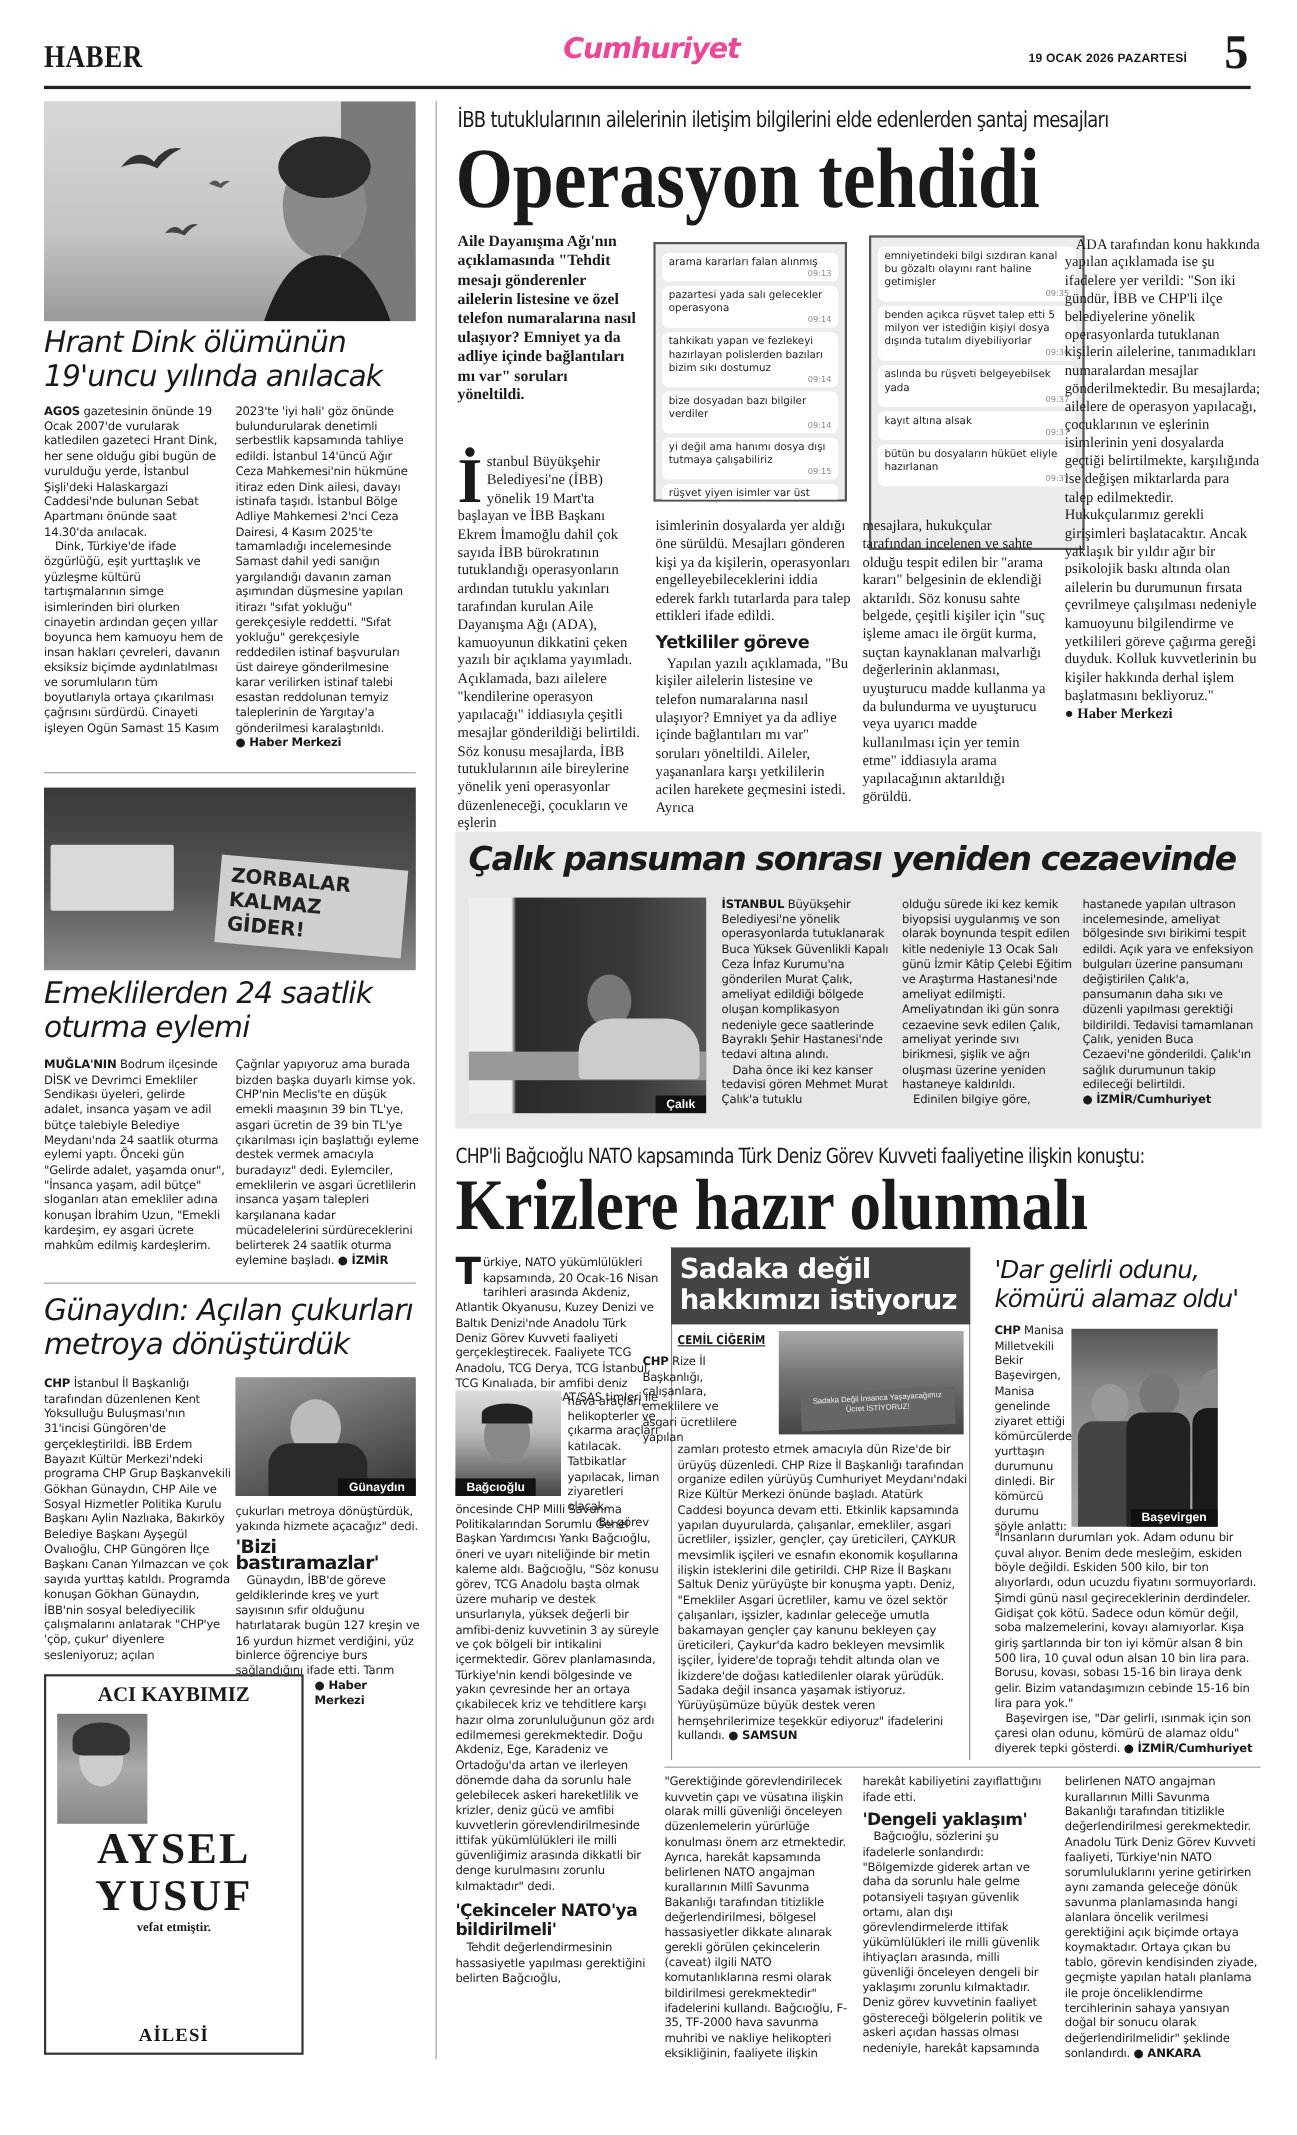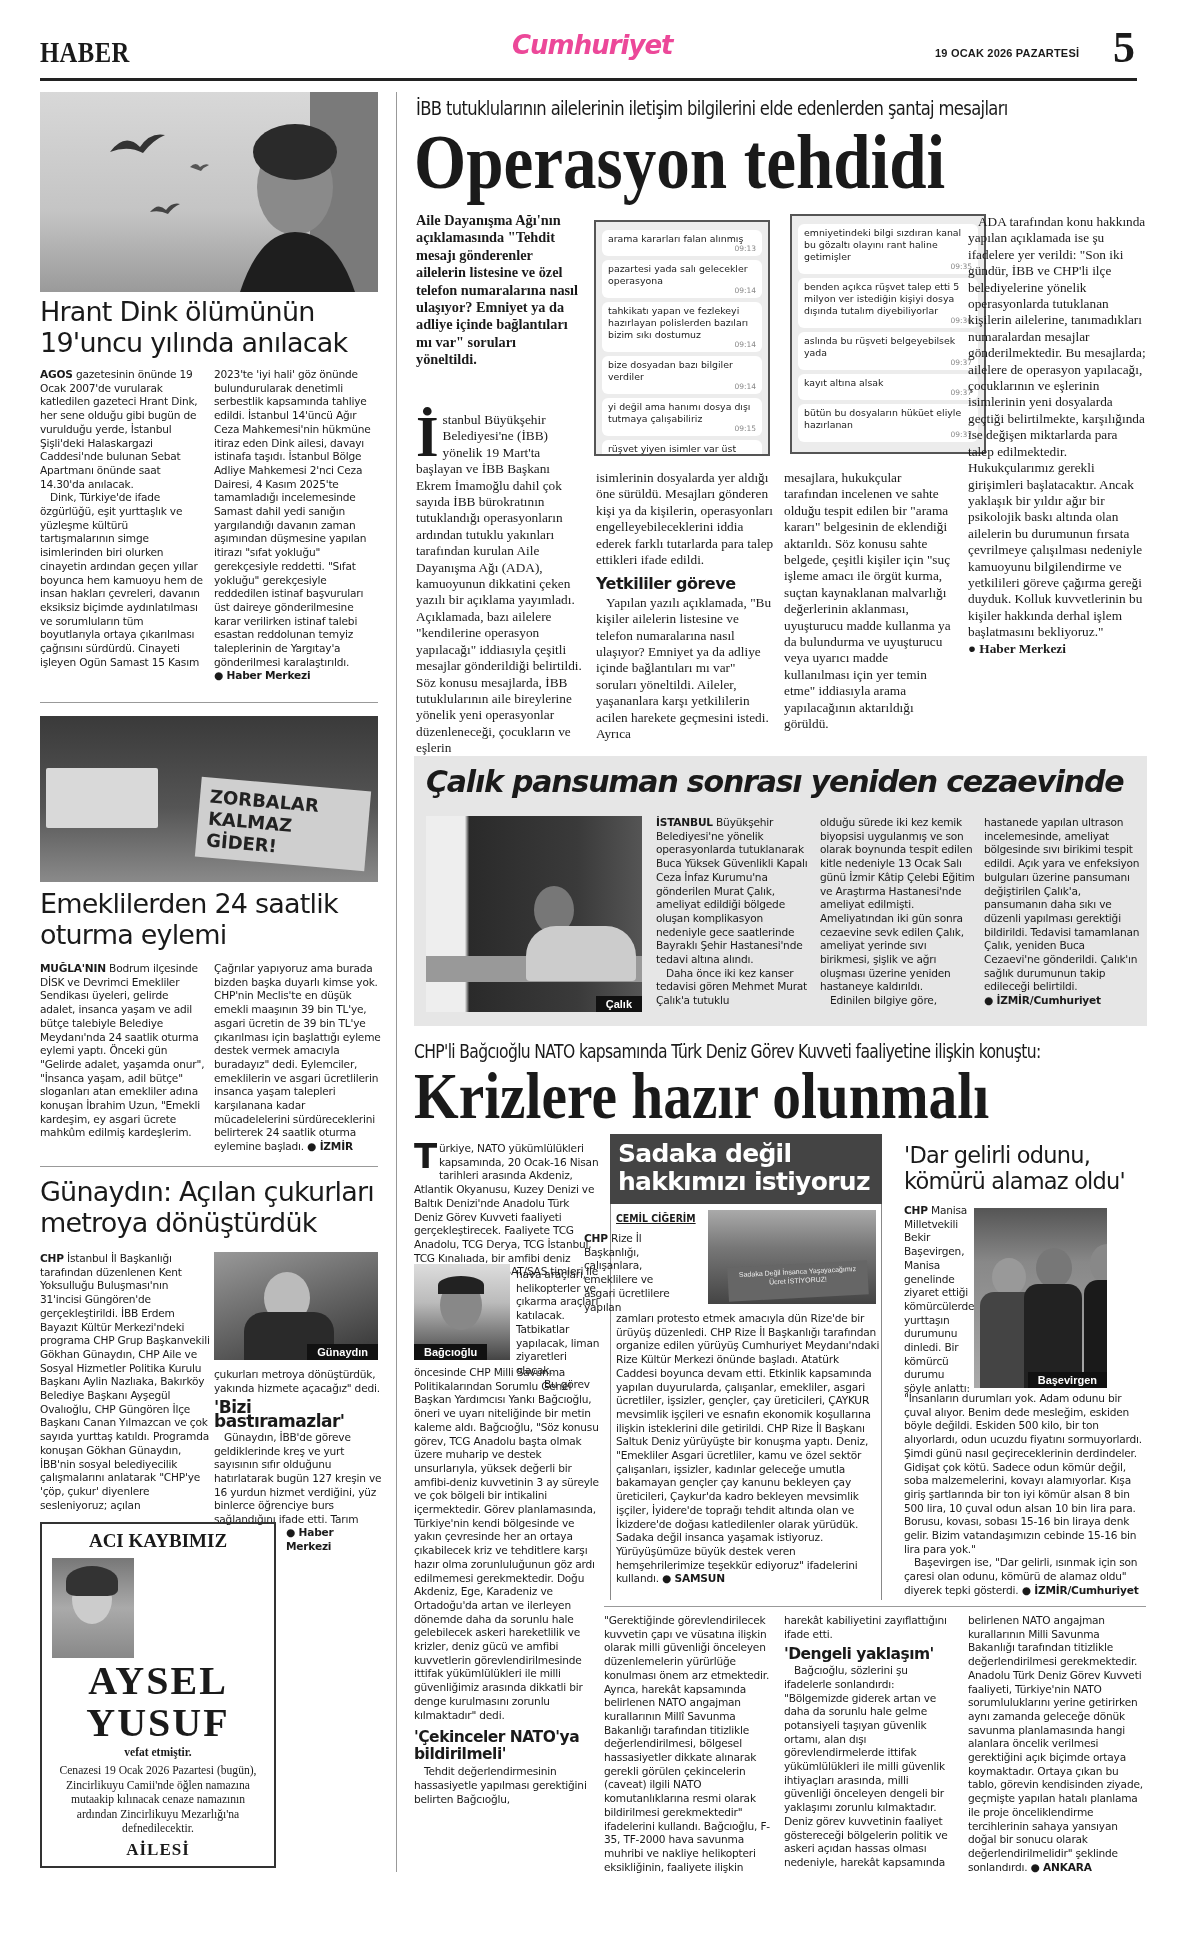--- a/index.html
+++ b/index.html
@@ -7,21 +7,21 @@
 .abs{position:absolute}
 .masthead-section{left:40px;top:36px;font-family:"Liberation Serif",serif;font-weight:bold;font-size:29px;letter-spacing:0.5px;transform:scaleX(0.85);transform-origin:left}
 .logo{left:512px;top:30px;font-family:"DejaVu Sans",sans-serif;font-weight:bold;font-size:26px;color:#ec4899;letter-spacing:-1px;font-style:italic}
 .date{left:935px;top:47px;font-size:11px;font-weight:bold;letter-spacing:0.2px}
 .pagenum{left:1113px;top:22px;font-family:"Liberation Serif",serif;font-weight:bold;font-size:44px}
 .rule-top{left:40px;top:78px;width:1097px;height:3px;background:#222}
 .vrule{width:1px;background:#999}
 .hrule{height:1px;background:#999}
 .photo{background:#bbb;overflow:hidden}
 .caption{position:absolute;right:0;bottom:0;background:#111;color:#fff;font-size:11px;font-weight:bold;padding:2px 10px}
-.hl-italic{font-family:"DejaVu Sans",sans-serif;font-weight:normal;font-size:27px;line-height:31px;letter-spacing:-0.8px}
+.hl-italic{font-family:"DejaVu Sans",sans-serif;font-style:italic;font-weight:normal;font-size:27px;line-height:31px;letter-spacing:-0.8px}
 .body-sans{font-family:"DejaVu Sans",sans-serif;font-size:10.6px;line-height:13.7px;letter-spacing:-0.2px}
 .body-serif{font-family:"Liberation Serif",serif;font-size:13.3px;line-height:16.4px}
 .lead{font-weight:bold}
 .sig{font-weight:bold}
 .kicker{font-family:"DejaVu Sans",sans-serif;font-size:20px;letter-spacing:-0.8px;transform:scaleX(0.82);transform-origin:left;white-space:nowrap}
 .bighead{font-family:"Liberation Serif",serif;font-weight:bold;white-space:nowrap;transform-origin:left}
 .subhead{font-family:"DejaVu Sans",sans-serif;font-weight:bold;font-size:17px;letter-spacing:-0.5px}
 .chat{background:#ececec;border:2px solid #555;padding:4px 6px;font-family:"DejaVu Sans",sans-serif}
 .bubble{background:#fff;border-radius:6px;margin:4px 0;padding:3px 6px;font-size:9.4px;line-height:12px;color:#222;position:relative}
 .bubble .t{display:block;text-align:right;font-size:7.5px;color:#888;line-height:8px}
@@ -96,21 +96,20 @@
 
 <div class="abs obit" style="left:40px;top:1522px;width:236px;height:346px">
   <div style="font-weight:bold;font-size:19px;margin-top:6px">ACI KAYBIMIZ</div>
   <div style="position:absolute;left:10px;top:34px;width:82px;height:100px;background:linear-gradient(180deg,#777,#aaa 50%,#888)">
     <div style="position:absolute;left:20px;top:16px;width:40px;height:50px;border-radius:50%;background:#ccc"></div>
     <div style="position:absolute;left:14px;top:8px;width:52px;height:30px;border-radius:50% 50% 20% 20%;background:#333"></div>
   </div>
   <div style="position:absolute;left:0;right:0;top:136px;font-weight:bold;font-size:40px;line-height:42px;letter-spacing:2px">AYSEL</div>
   <div style="position:absolute;left:0;right:0;top:178px;font-weight:bold;font-size:40px;line-height:42px;letter-spacing:2px">YUSUF</div>
   <div style="position:absolute;left:0;right:0;top:222px;font-weight:bold;font-size:11.5px">vefat etmiştir.</div>
-  <div style="position:absolute;left:8px;right:8px;top:240px;font-size:11.6px;line-height:14.6px">Cenazesi 19 Ocak 2026 Pazartesi (bugün), Zincirlikuyu Camii'nde öğlen namazına mutaakip kılınacak cenaze namazının ardından Zincirlikuyu Mezarlığı'na defnedilecektir.</div>
   <div style="position:absolute;left:0;right:0;top:316px;font-weight:bold;font-size:17px;letter-spacing:1px">AİLESİ</div>
 </div>
 
 <div class="abs vrule" style="left:396px;top:92px;height:1780px"></div>
 
 <div class="abs kicker" style="left:416px;top:96px">İBB tutuklularının ailelerinin iletişim bilgilerini elde edenlerden şantaj mesajları</div>
 <div class="abs bighead" style="left:414px;top:114px;font-size:78px;line-height:96px;transform:scaleX(0.86)">Operasyon tehdidi</div>
 <div class="abs" style="left:416px;top:212px;width:164px;font-family:'Liberation Serif',serif;font-weight:bold;font-size:14.3px;line-height:17.4px">Aile Dayanışma Ağı'nın açıklamasında "Tehdit mesajı gönderenler ailelerin listesine ve özel telefon numaralarına nasıl ulaşıyor? Emniyet ya da adliye içinde bağlantıları mı var" soruları yöneltildi.</div>
 <div class="abs body-serif" style="left:416px;top:412px;width:168px">
   <p><span style="float:left;font-size:58px;line-height:46px;margin:2px 4px 0 0;font-weight:bold">İ</span><span>stanbul Büyükşehir Belediyesi'ne (İBB) yönelik 19 Mart'ta başlayan ve İBB Başkanı Ekrem İmamoğlu dahil çok sayıda İBB bürokratının tutuklandığı operasyonların ardından tutuklu yakınları tarafından kurulan Aile Dayanışma Ağı (ADA), kamuoyunun dikkatini çeken yazılı bir açıklama yayımladı. Açıklamada, bazı ailelere "kendilerine operasyon yapılacağı" iddiasıyla çeşitli mesajlar gönderildiği belirtildi. Söz konusu mesajlarda, İBB tutuklularının aile bireylerine yönelik yeni operasyonlar düzenleneceği, çocukların ve eşlerin</span></p>
@@ -120,21 +119,21 @@
   <div id="chat1">
       <div class="bubble"><span>arama kararları falan alınmış</span><span class="t">09:13</span></div>
       <div class="bubble"><span>pazartesi yada salı gelecekler operasyona</span><span class="t">09:14</span></div>
       <div class="bubble"><span>tahkikatı yapan ve fezlekeyi hazırlayan polislerden bazıları bizim sıkı dostumuz</span><span class="t">09:14</span></div>
       <div class="bubble"><span>bize dosyadan bazı bilgiler verdiler</span><span class="t">09:14</span></div>
       <div class="bubble"><span>yi değil ama hanımı dosya dışı tutmaya çalışabiliriz</span><span class="t">09:15</span></div>
       <div class="bubble"><span>rüşvet yiyen isimler var üst kadroda talimat yukarıdanda gelse iş</span></div>
     </div>
 </div>
 
-<div class="abs chat" style="left:790px;top:214px;width:196px;height:240px;overflow:hidden">
+<div class="abs chat" style="left:790px;top:214px;width:196px;height:286px;overflow:hidden">
   <div id="chat2">
       <div class="bubble"><span>emniyetindeki bilgi sızdıran kanal bu gözaltı olayını rant haline getimişler</span><span class="t">09:35</span></div>
       <div class="bubble"><span>benden açıkca rüşvet talep etti 5 milyon ver istediğin kişiyi dosya dışında tutalım diyebiliyorlar</span><span class="t">09:36</span></div>
       <div class="bubble"><span>aslında bu rüşveti belgeyebilsek yada</span><span class="t">09:37</span></div>
       <div class="bubble"><span>kayıt altına alsak</span><span class="t">09:37</span></div>
       <div class="bubble"><span>bütün bu dosyaların hüküet eliyle hazırlanan</span><span class="t">09:37</span></div>
     </div>
 </div>
 
 <div class="abs body-serif" style="left:596px;top:470px;width:182px">

